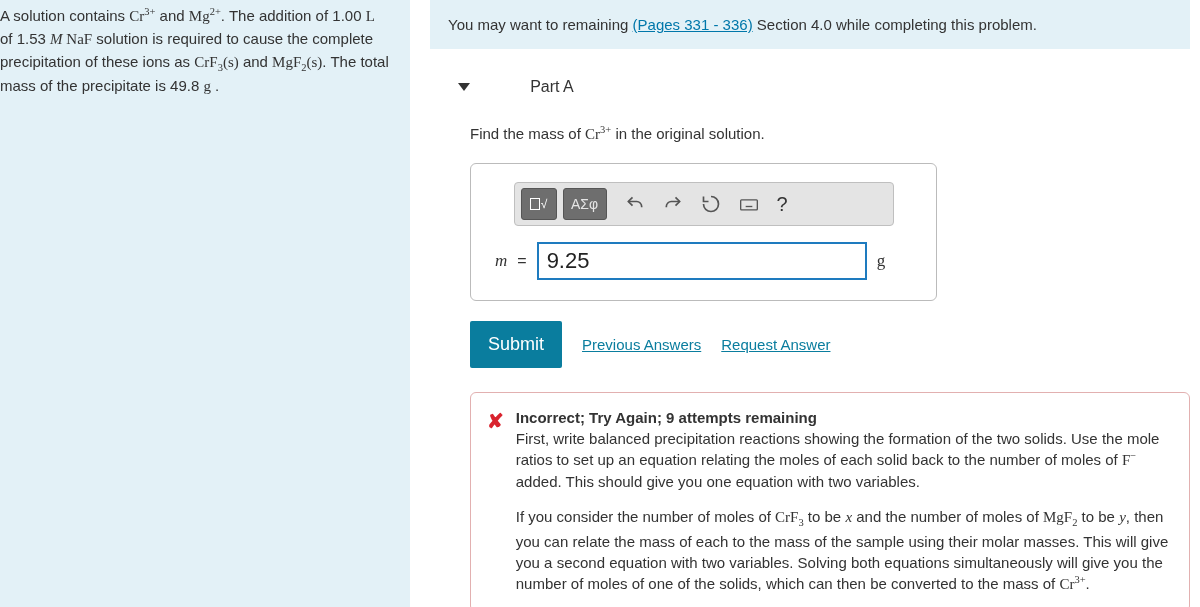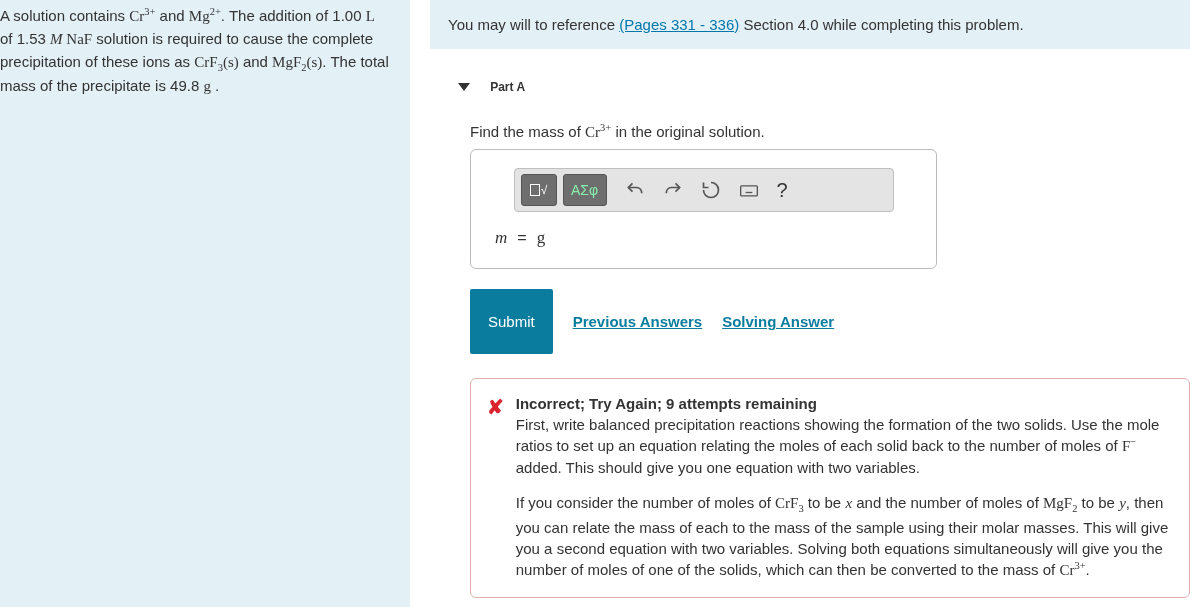--- a/index.html
+++ b/index.html
@@ -31,22 +31,22 @@
   }
   .part-header .disclose {
     display: inline-block;
     width: 0; height: 0;
     border-left: 6px solid transparent;
     border-right: 6px solid transparent;
     border-top: 8px solid #333;
     margin-right: 16px;
     vertical-align: middle;
   }
-  .part-header .title { font-weight: bold; font-size: 12px; vertical-align: middle; }
-  .prompt { margin: 0 0 8px 40px; font-size: 15px; }
+  .part-header .title { font-weight: normal; font-size: 16px; vertical-align: middle; margin-left: 40px; }
+  .prompt { margin: 0 0 20px 40px; font-size: 15px; }
   .answer-box {
     margin-left: 40px;
     border: 1px solid #bbb;
     border-radius: 6px;
     width: 467px;
     padding: 18px 18px 20px 18px;
     position: relative;
   }
   .toolbar {
     background: #e4e4e4;
@@ -76,21 +76,21 @@
     width: 10px; height: 12px;
     border: 1px solid #fff;
     margin-right: 1px;
   }
   .tool-templates .root { color: #fff; font-size: 12px; }
   .tool-greek {
     width: 44px; height: 32px;
     background: #6e6e6e;
     border: 1px solid #555;
     border-radius: 3px;
-    color: #86efac;
+    color: #e5e5e5;
     display: flex;
     align-items: center;
     justify-content: center;
     font-size: 14px;
   }
   .tool-icon { color: #555; font-size: 18px; display:flex; align-items:center; }
   .tool-icon svg { width: 20px; height: 20px; }
   .tool-qmark { font-size: 20px; color: #333; }
   .input-row {
     display: flex;
@@ -113,28 +113,28 @@
   .actions {
     margin: 20px 0 0 40px;
     display: flex;
     align-items: center;
     gap: 20px;
   }
   .submit-btn {
     background: #0a7d9e;
     color: #fff;
     border: none;
-    padding: 24px 18px;
-    font-size: 15px;
+    padding: 13px 18px;
+    font-size: 18px;
     border-radius: 2px;
     cursor: pointer;
   }
   .link-action {
     color: #0a7d9e;
-    font-weight: bold;
+    font-weight: normal;
     text-decoration: underline;
     font-size: 15px;
   }
   .feedback {
     margin: 24px 0 0 40px;
     border: 1px solid #e2b0b0;
     border-radius: 6px;
     padding: 14px 18px 16px 16px;
     display: flex;
     gap: 12px;
@@ -159,21 +159,21 @@
 
 <div class="container">
   <div class="left-panel">
     <div class="text">
       <span>A solution contains </span><span class="chem"><span>Cr</span><sup>3+</sup></span><span> and </span><span class="chem"><span>Mg</span><sup>2+</sup></span><span>. The addition of 1.00 </span><span class="chem">L</span><span> of 1.53 </span><span class="mathit">M</span><span class="chem"> NaF</span><span> solution is required to cause the complete precipitation of these ions as </span><span class="chem"><span>CrF</span><sub>3</sub><span>(s)</span></span><span> and </span><span class="chem"><span>MgF</span><sub>2</sub><span>(s)</span></span><span>. The total mass of the precipitate is 49.8 </span><span class="chem">g</span><span> .</span>
     </div>
   </div>
 
   <div class="right-panel">
     <div class="reference-bar">
-      <span>You may will to reference </span><a href="#">(Pages 331 - 336)</a><span> Section 4.0 while completing this problem.</span>
+      <span>You may want to remaining </span><a href="#">(Pages 331 - 336)</a><span> Section 4.0 while completing this problem.</span>
     </div>
 
     <div class="part-header">
       <span class="disclose"></span>
       <span class="title">Part A</span>
     </div>
 
     <div class="prompt">
       <span>Find the mass of </span><span class="chem"><span>Cr</span><sup>3+</sup></span><span> in the original solution.</span>
     </div>
@@ -211,28 +211,29 @@
               <line x1="14" y1="11" x2="14" y2="11"></line>
               <line x1="18" y1="11" x2="18" y2="11"></line>
               <line x1="8" y1="15" x2="16" y2="15"></line>
             </svg>
         </div>
         <div class="tool-qmark">?</div>
       </div>
       <div class="input-row">
         <span class="var mathit">m</span>
         <span class="eq">=</span>
+        <input class="answer-input" type="text" value="9.25" style="">
         <span class="unit chem">g</span>
       </div>
     </div>
 
     <div class="actions">
       <button class="submit-btn">Submit</button>
       <a href="#" class="link-action">Previous Answers</a>
-      <a href="#" class="link-action">Solving Answer</a>
+      <a href="#" class="link-action">Request Answer</a>
     </div>
 
     <div class="feedback">
       <div class="x-icon">✘</div>
       <div>
         <p><span class="fb-head">Incorrect; Try Again; 9 attempts remaining</span><br>
         <span>First, write balanced precipitation reactions showing the formation of the two solids. Use the mole ratios to set up an equation relating the moles of each solid back to the number of moles of </span><span class="chem"><span>F</span><sup>−</sup></span><span> added. This should give you one equation with two variables.</span></p>
         <p><span>If you consider the number of moles of </span><span class="chem"><span>CrF</span><sub>3</sub></span><span> to be </span><span class="mathit">x</span><span> and the number of moles of </span><span class="chem"><span>MgF</span><sub>2</sub></span><span> to be </span><span class="mathit">y</span><span>, then you can relate the mass of each to the mass of the sample using their molar masses. This will give you a second equation with two variables. Solving both equations simultaneously will give you the number of moles of one of the solids, which can then be converted to the mass of </span><span class="chem"><span>Cr</span><sup>3+</sup></span><span>.</span></p>
       </div>
     </div>

